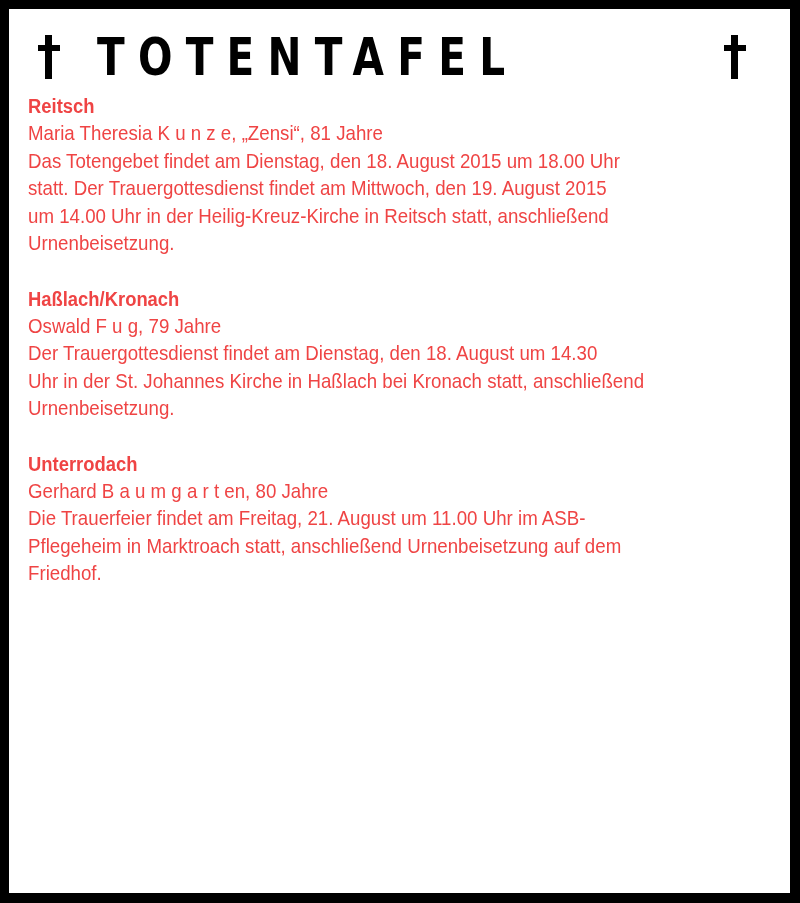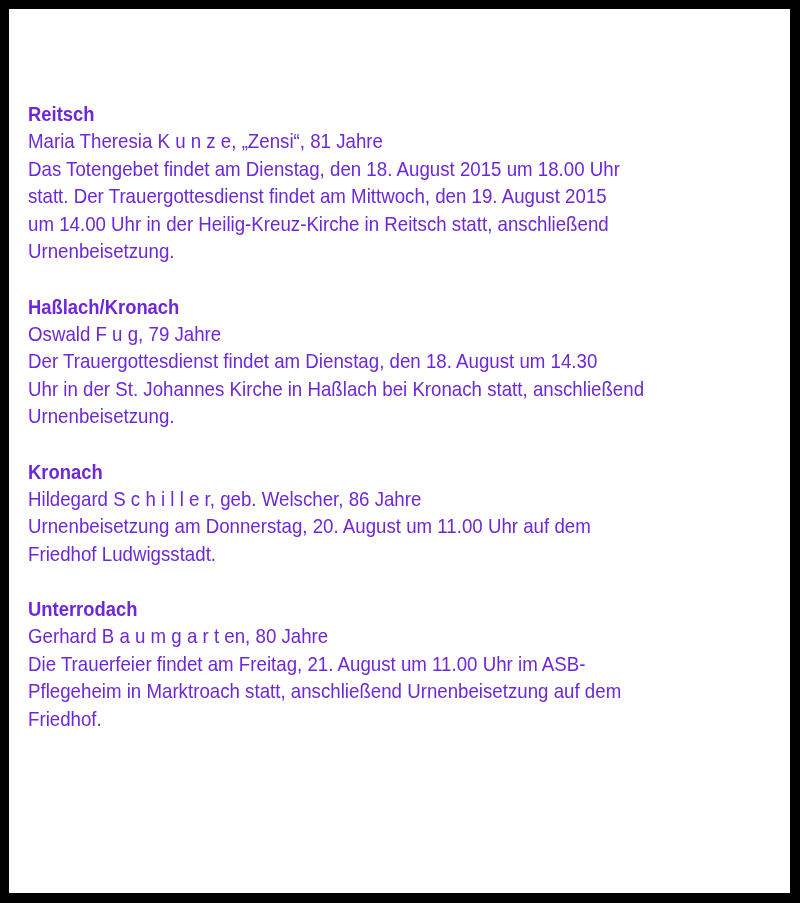--- a/index.html
+++ b/index.html
@@ -23,65 +23,70 @@
   .cross.left { left: 29px; top: 14px; }
   .cross.right { left: 715px; top: 14px; }
   .title {
     position: absolute; left: 88px; top: 8px; width: 580px;
     font-family: "DejaVu Sans", sans-serif; font-weight: bold;
     font-size: 52px; line-height: 56px; letter-spacing: 17px;
     color: #000; transform: scaleX(0.78); transform-origin: left top;
     white-space: nowrap;
   }
   .content {
-    position: absolute; left: 19px; top: 92px; width: 760px;
-    color: #6d28d9;
+    position: absolute; left: 19px; top: 84px; width: 760px;
+    color: #ef4444;
   }
   .entry { margin-bottom: 29px; }
   .place {
     font-family: "Liberation Sans", sans-serif; font-weight: bold;
     font-size: 20px; line-height: 26px;
     transform: scaleX(0.92); transform-origin: left;
     white-space: nowrap;
   }
   .line {
     font-family: "Liberation Sans", sans-serif;
     font-size: 21px; line-height: 27.5px;
     transform: scaleX(0.89); transform-origin: left;
     white-space: nowrap;
   }
 </style>
 </head>
 <body>
 
 <div class="panel">
+  <div class="header">
+    <div class="cross left">
+        <div class="v"></div>
+        <div class="h"></div>
+      </div>
+    <div class="title">TOTENTAFEL</div>
+    <div class="cross right">
+        <div class="v"></div>
+        <div class="h"></div>
+      </div>
+  </div>
 
   <div class="content">
     <div class="entry">
       <div class="place">Reitsch</div>
       <div class="line">Maria Theresia K u n z e, „Zensi“, 81 Jahre</div>
       <div class="line">Das Totengebet findet am Dienstag, den 18. August 2015 um 18.00 Uhr</div>
       <div class="line">statt. Der Trauergottesdienst findet am Mittwoch, den 19. August 2015</div>
       <div class="line">um 14.00 Uhr in der Heilig-Kreuz-Kirche in Reitsch statt, anschließend</div>
       <div class="line">Urnenbeisetzung.</div>
     </div>
     <div class="entry">
       <div class="place">Haßlach/Kronach</div>
       <div class="line">Oswald F u g, 79 Jahre</div>
       <div class="line">Der Trauergottesdienst findet am Dienstag, den 18. August um 14.30</div>
       <div class="line">Uhr in der St. Johannes Kirche in Haßlach bei Kronach statt, anschließend</div>
       <div class="line">Urnenbeisetzung.</div>
     </div>
     <div class="entry">
-      <div class="place">Kronach</div>
-      <div class="line">Hildegard S c h i l l e r, geb. Welscher, 86 Jahre</div>
-      <div class="line">Urnenbeisetzung am Donnerstag, 20. August um 11.00 Uhr auf dem</div>
-      <div class="line">Friedhof Ludwigsstadt.</div>
-    </div>
-    <div class="entry">
       <div class="place">Unterrodach</div>
       <div class="line">Gerhard B a u m g a r t en, 80 Jahre</div>
       <div class="line">Die Trauerfeier findet am Freitag, 21. August um 11.00 Uhr im ASB-</div>
       <div class="line">Pflegeheim in Marktroach statt, anschließend Urnenbeisetzung auf dem</div>
       <div class="line">Friedhof.</div>
     </div>
   </div>
 </div>
 
 </body></html>

